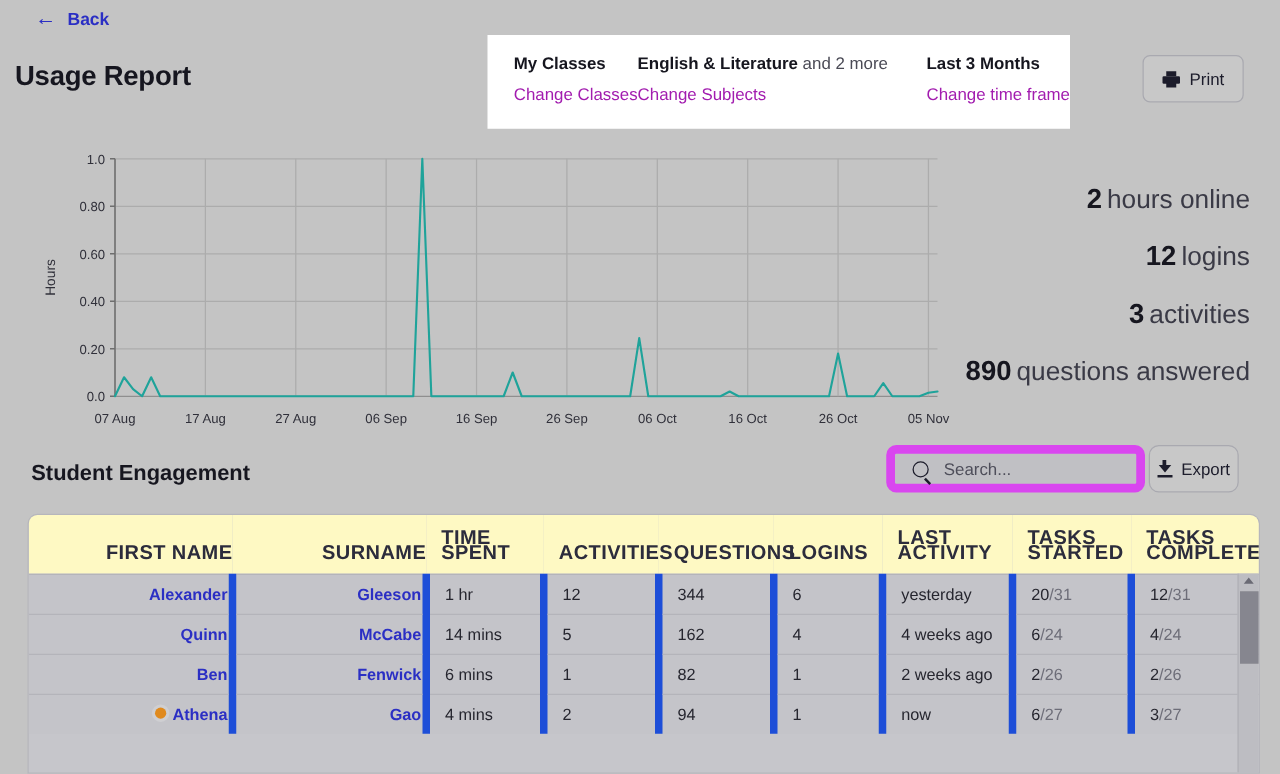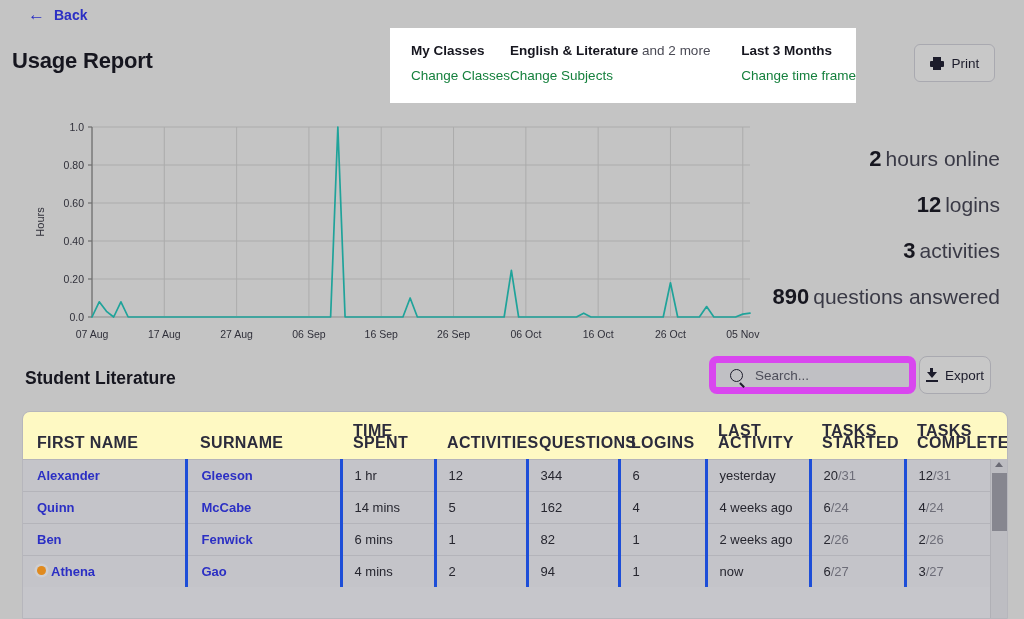--- a/index.html
+++ b/index.html
@@ -40,21 +40,21 @@
   .filter-group.classes  { padding-left:21px; width:122px; }
   .filter-group.subjects { width:236px; }
   .filter-group.time     { width:auto; }
   .filter-title {
     font-size:13.5px; font-weight:bold; color:#16161f;
     white-space:nowrap; line-height:18px;
   }
   .filter-title .muted { font-weight:normal; color:#4a4a55; }
   .filter-link {
     display:block; margin-top:7px;
-    font-size:13.5px; color:#15803d; cursor:pointer;
+    font-size:13.5px; color:#a21caf; cursor:pointer;
     white-space:nowrap; line-height:17px;
   }
 
   
   #print-button {
     position:absolute; left:914px; top:44px;
     width:81px; height:38px;
     border:1px solid #a9a9b0; border-radius:6px;
     background:#c8c8c8;
     display:flex; align-items:center; justify-content:center; gap:8px;
@@ -128,27 +128,27 @@
   table { border-collapse:collapse; width:986px; table-layout:fixed; }
   thead th {
     height:47px; vertical-align:bottom; padding:0 0 9px 0;
     font-size:16px; font-weight:bold; letter-spacing:0.35px;
     color:#2c2c3c; text-align:left; background:#fef9c3;
   }
   thead th .hl { display:block; line-height:12.5px; }
   tbody tr { height:32px; background:#c4c4c9; }
   tbody td {
     font-size:13px; color:#26262f;
-    border-top:1px solid #b4b4ba; border-right:3px solid #1d4ed8;
+    border-top:1px solid #b4b4ba; border-right:6px solid #1d4ed8;
     height:32px; vertical-align:middle;
   }
   tbody td:last-child { border-right:none; }
   td.name { font-weight:bold; color:#2b2fc4; }
   td.num-frac .den { color:#6d6d78; }
-  .cellpad { padding-left:14px; }
+  .cellpad { padding-left:14px;text-align:right; }
   .cellpad-n { padding-left:12px; }
   .dot {
     display:inline-block; width:9px; height:9px; border-radius:50%;
     background:#e08a1e; box-shadow:0 0 0 2.5px #cfcfd2;
     margin-right:5px; vertical-align:1px;
   }
   
   col.c0{width:163px} col.c1{width:155px} col.c2{width:94px}
   col.c3{width:92px}  col.c4{width:92px}  col.c5{width:87px}
   col.c6{width:104px} col.c7{width:95px}  col.c8{width:104px}
@@ -265,21 +265,21 @@
     <span class="stat-num">12</span><span class="stat-lbl">logins</span>
   </div>
   <div class="stat-row">
     <span class="stat-num">3</span><span class="stat-lbl">activities</span>
   </div>
   <div class="stat-row">
     <span class="stat-num">890</span><span class="stat-lbl">questions answered</span>
   </div>
 </div>
 
-<div id="engagement-title">Student Literature</div>
+<div id="engagement-title">Student Engagement</div>
 
 <div id="search-box">
   <span class="mag"></span>
   <input id="search-input" type="text" placeholder="Search..." style="">
 </div>
 
 <div id="export-button">
   <span class="dl-ico">
     <span class="stem"></span>
       <span class="head"></span>

